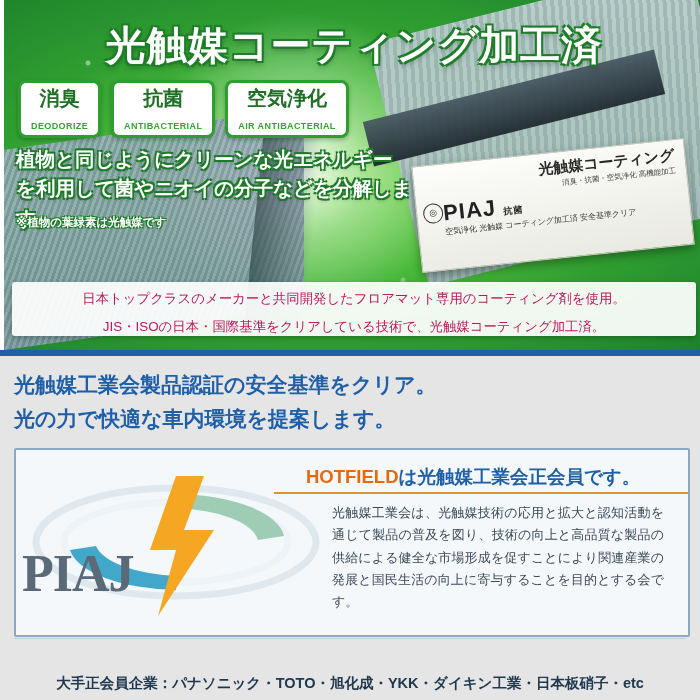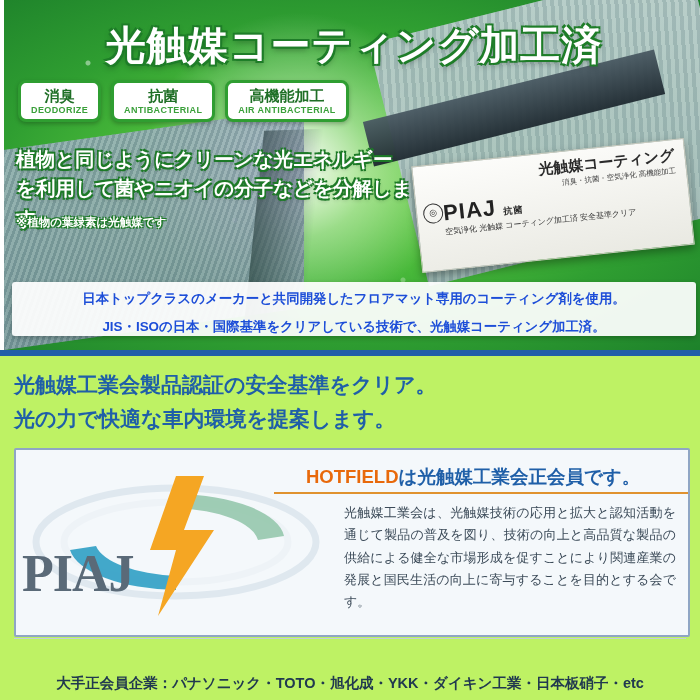--- a/index.html
+++ b/index.html
@@ -69,22 +69,22 @@
     white-space:nowrap;
   }
 
   .badges{
     position:absolute;left:14px;top:80px;display:flex;gap:10px;align-items:flex-start;
   }
   .badge{
     background:#ffffff;border:3px solid #2f9e31;border-radius:8px;
     padding:5px 10px 4px;text-align:center;box-shadow:0 2px 4px rgba(0,0,0,.25);
   }
-  .badge .jp{font-size:15px;font-weight:bold;color:#1f6f26;line-height:1.08;}
-  .badge .en{font-size:9px;font-weight:bold;color:#3aa03a;letter-spacing:.4px;margin-top:1px;}
+  .badge .jp{font-size:20px;font-weight:bold;color:#1f6f26;line-height:1.08;}
+  .badge .en{font-size:9px;font-weight:bold;color:#3aa03a;letter-spacing:.4px;margin-top:11px;}
 
   .lead{
     position:absolute;left:12px;top:145px;width:430px;
     color:#ffffff;font-weight:bold;font-size:19.5px;line-height:1.5;
     text-shadow:-1.6px -1.6px 0 #1d7a27,1.6px -1.6px 0 #1d7a27,-1.6px 1.6px 0 #1d7a27,1.6px 1.6px 0 #1d7a27, 0 2px 4px rgba(0,0,0,.3);
   }
   .note{
     position:absolute;left:12px;top:215px;
     color:#ffffff;font-size:11.5px;font-weight:bold;
     text-shadow:-1.2px -1.2px 0 #1d7a27,1.2px -1.2px 0 #1d7a27,-1.2px 1.2px 0 #1d7a27,1.2px 1.2px 0 #1d7a27;
@@ -118,28 +118,28 @@
     font-size:9px;line-height:16px;text-align:center;color:#333;
   }
 
   .white-strip{
     position:absolute;left:8px;top:282px;width:684px;height:54px;
     background:rgba(255,255,255,.93);
     border-radius:3px;
     box-shadow:0 2px 5px rgba(0,0,0,.25);
   }
   .white-strip p{
-    margin:0;padding:7px 10px 0;font-size:13.4px;color:#1d4ed8;font-weight:bold;line-height:1.55;text-align:center;
+    margin:0;padding:7px 10px 0;font-size:13.4px;color:#be185d;font-weight:normal;line-height:1.55;text-align:center;
   }
 
   
   .divider{position:absolute;left:0;top:350px;width:700px;height:6px;background:#1f5fa8;}
 
   
-  .bottom{position:absolute;left:0;top:356px;width:700px;height:344px;background:#bef264;}
+  .bottom{position:absolute;left:0;top:356px;width:700px;height:344px;background:#e5e5e5;}
   .blue-head{
     position:absolute;left:14px;top:12px;width:670px;
     color:#1f5fa8;font-weight:bold;font-size:21px;line-height:1.62;
   }
 
   .panel{
     position:absolute;left:14px;top:92px;width:672px;height:185px;
     border:2px solid #8fa6c4;background:#f4f8fb;border-radius:2px;overflow:hidden;
   }
   .piaj-logo{
@@ -148,21 +148,21 @@
   .piaj-text{
     position:absolute;left:6px;top:94px;font-size:52px;font-weight:bold;color:#5a6a78;letter-spacing:-1px;
     font-family:"Liberation Serif",serif;
   }
   .panel-head{
     position:absolute;left:258px;top:14px;font-size:18.5px;font-weight:bold;color:#1f5fa8;margin-left:32px;
   }
   .panel-head .brand{color:#e8690b;}
   .panel-underline{position:absolute;left:258px;top:42px;width:414px;height:2px;background:#e0922f;}
   .panel-body{
-    position:absolute;left:328px;top:52px;width:332px;
+    position:absolute;left:316px;top:52px;width:332px;
     font-size:13px;color:#3b4a58;line-height:1.72;text-align:justify;
   }
 
   .footer{
     position:absolute;left:0;top:288px;width:700px;text-align:center;
     font-size:14.5px;font-weight:bold;color:#21394f;margin-top:30px;
   }
   .footline{position:absolute;left:14px;top:282px;width:672px;height:1px;background:#c3cedb;}
 </style>
 </head>
@@ -181,21 +181,21 @@
     <div class="badges">
       <div class="badge">
         <div class="jp">消臭</div>
         <div class="en">DEODORIZE</div>
       </div>
       <div class="badge">
         <div class="jp">抗菌</div>
         <div class="en">ANTIBACTERIAL</div>
       </div>
       <div class="badge">
-        <div class="jp">高機能加工</div>
+        <div class="jp">空気浄化</div>
         <div class="en">AIR ANTIBACTERIAL</div>
       </div>
     </div>
 
     <div class="lead">
       <div>植物と同じようにクリーンな光エネルギー</div>
       <div>を利用して菌やニオイの分子などを分解します。</div>
     </div>
 
     <div class="note">※植物の葉緑素は光触媒です</div>

